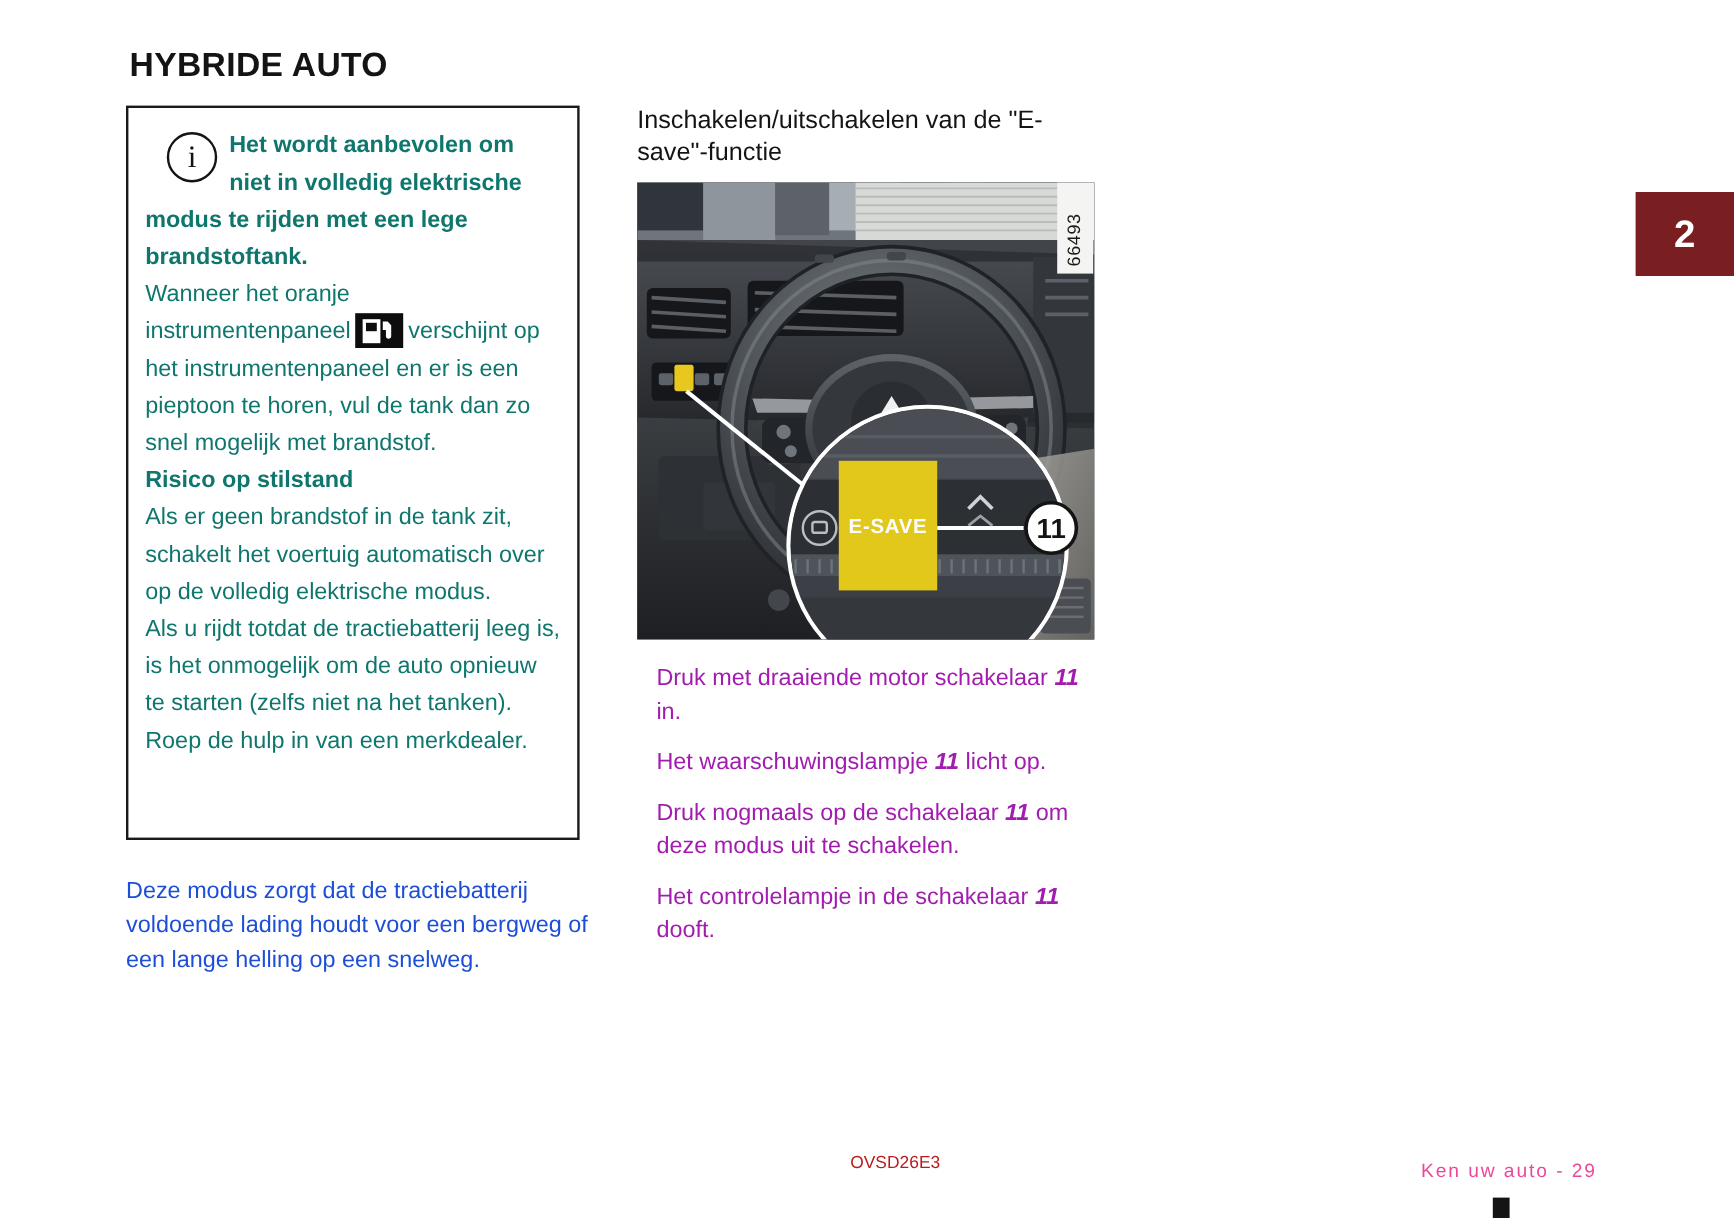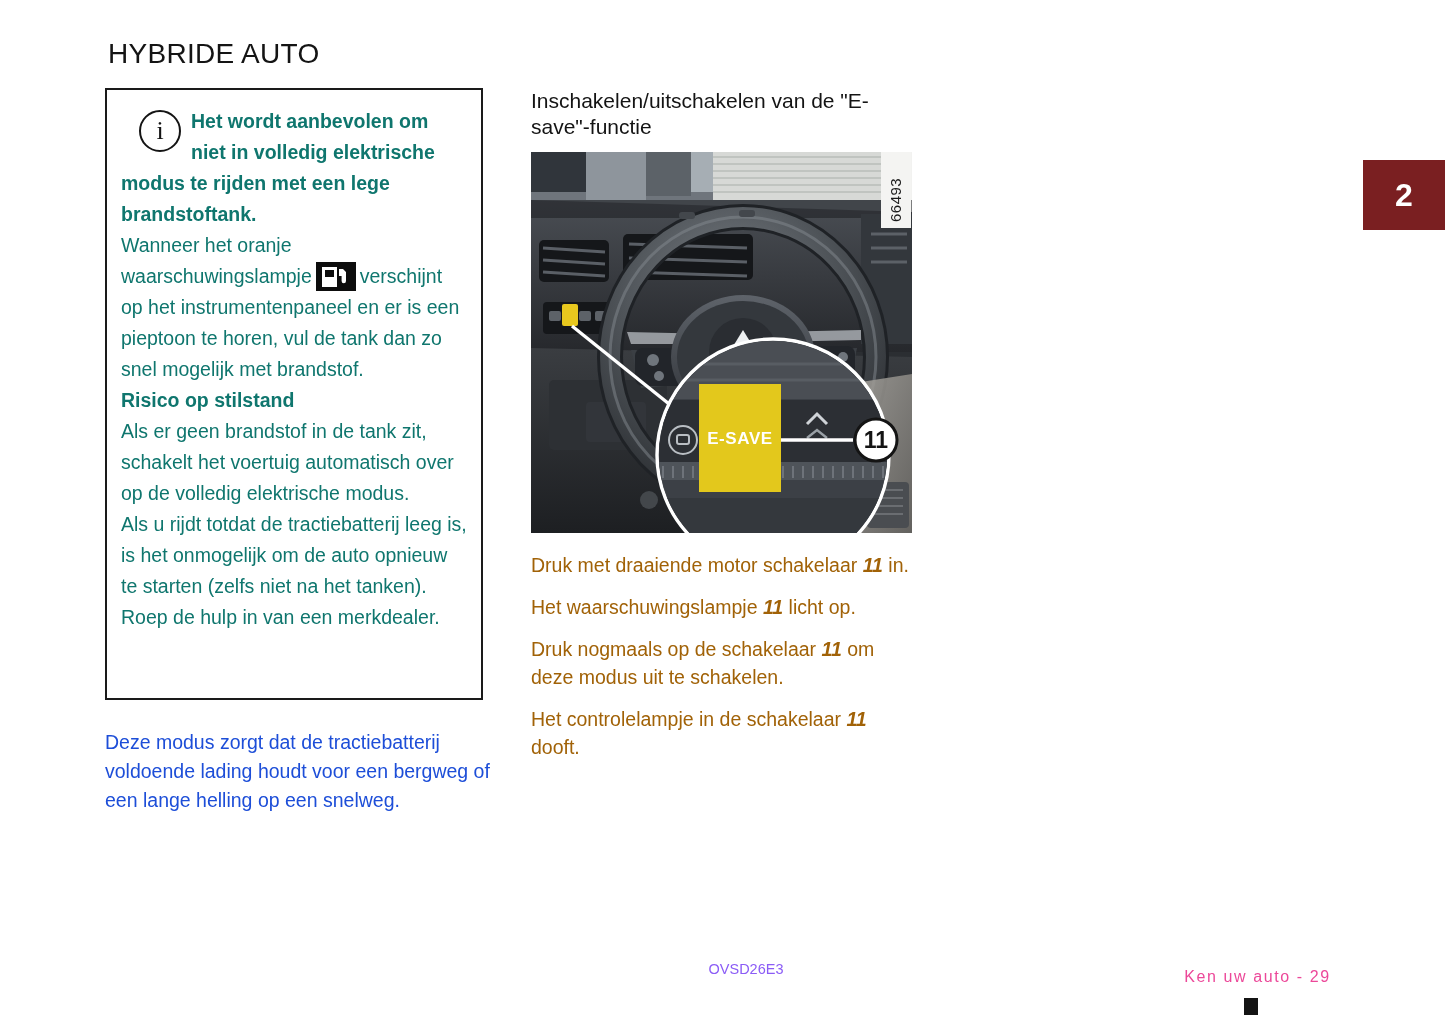--- a/index.html
+++ b/index.html
@@ -16,21 +16,21 @@
     color: #1a1a1a;
   }
 
   
   #page-title {
     position: absolute;
     left: 108px;
     top: 38px;
     font-size: 28px;
     letter-spacing: 0.3px;
-    font-weight: 400;
+    font-weight: 700;
     color: #141414;
   }
 
   
   #chapter-tab {
     position: absolute;
     left: 1363px;
     top: 160px;
     width: 82px;
     height: 70px;
@@ -164,34 +164,34 @@
     font-size: 15px;
     letter-spacing: 0.5px;
     color: #1a1a1a;
     white-space: nowrap;
     font-family: "Liberation Sans", sans-serif;
   }
 
   .r-para {
     font-size: 19.5px;
     line-height: 28px;
-    color: #a16207;
-    margin: 0 0 14px 0;
+    color: #a21caf;
+    margin: 0 0 14px 16px;
   }
   .r-para em { font-style: italic; font-weight: 700; }
   #right-text { margin-top: 18px; }
 
   
   #footer-code {
     position: absolute;
     left: 0; right: 0;
     top: 961px;
     text-align: center;
     font-size: 14.5px;
-    color: #8b5cf6;
+    color: #b91c1c;
     padding-left: 47px;
   }
   #footer-page {
     position: absolute;
     left: 1150px;
     top: 968px;
     width: 215px;
     text-align: center;
     font-size: 16px;
     letter-spacing: 1.6px;
@@ -218,21 +218,21 @@
   <div id="info-box">
 
     <div class="lead-bold">
       <div class="info-icon">
         <span>i</span>
       </div>
       <div class="box-body">Het wordt aanbevolen om niet in volledig elektrische modus te rijden met een lege brandstoftank.</div>
     </div>
 
     <div class="box-body" style="clear:both;">
-      <span>Wanneer het oranje waarschuwingslampje</span><span class="fuel-icon"><svg width="28" height="23" viewBox="0 0 28 23">
+      <span>Wanneer het oranje instrumentenpaneel</span><span class="fuel-icon"><svg width="28" height="23" viewBox="0 0 28 23">
             <rect x="0" y="2" width="15" height="20" fill="#ffffff"></rect>
             <rect x="3" y="5" width="9" height="7" fill="#0d0d0d"></rect>
             <path d="M17 4 L21 4 L24 7 L24 16 a2.2 2.2 0 0 1 -4.4 0 L19.6 11 L17 11 Z" fill="#ffffff"></path>
           </svg></span><span>verschijnt op het instrumentenpaneel en er is een pieptoon te horen, vul de tank dan zo snel mogelijk met brandstof.</span>
     </div>
 
     <div class="box-body subhead">Risico op stilstand</div>
     <div class="box-body">Als er geen brandstof in de tank zit, schakelt het voertuig automatisch over op de volledig elektrische modus.</div>
     <div class="box-body">Als u rijdt totdat de tractiebatterij leeg is, is het onmogelijk om de auto opnieuw te starten (zelfs niet na het tanken). Roep de hulp in van een merkdealer.</div>
 

